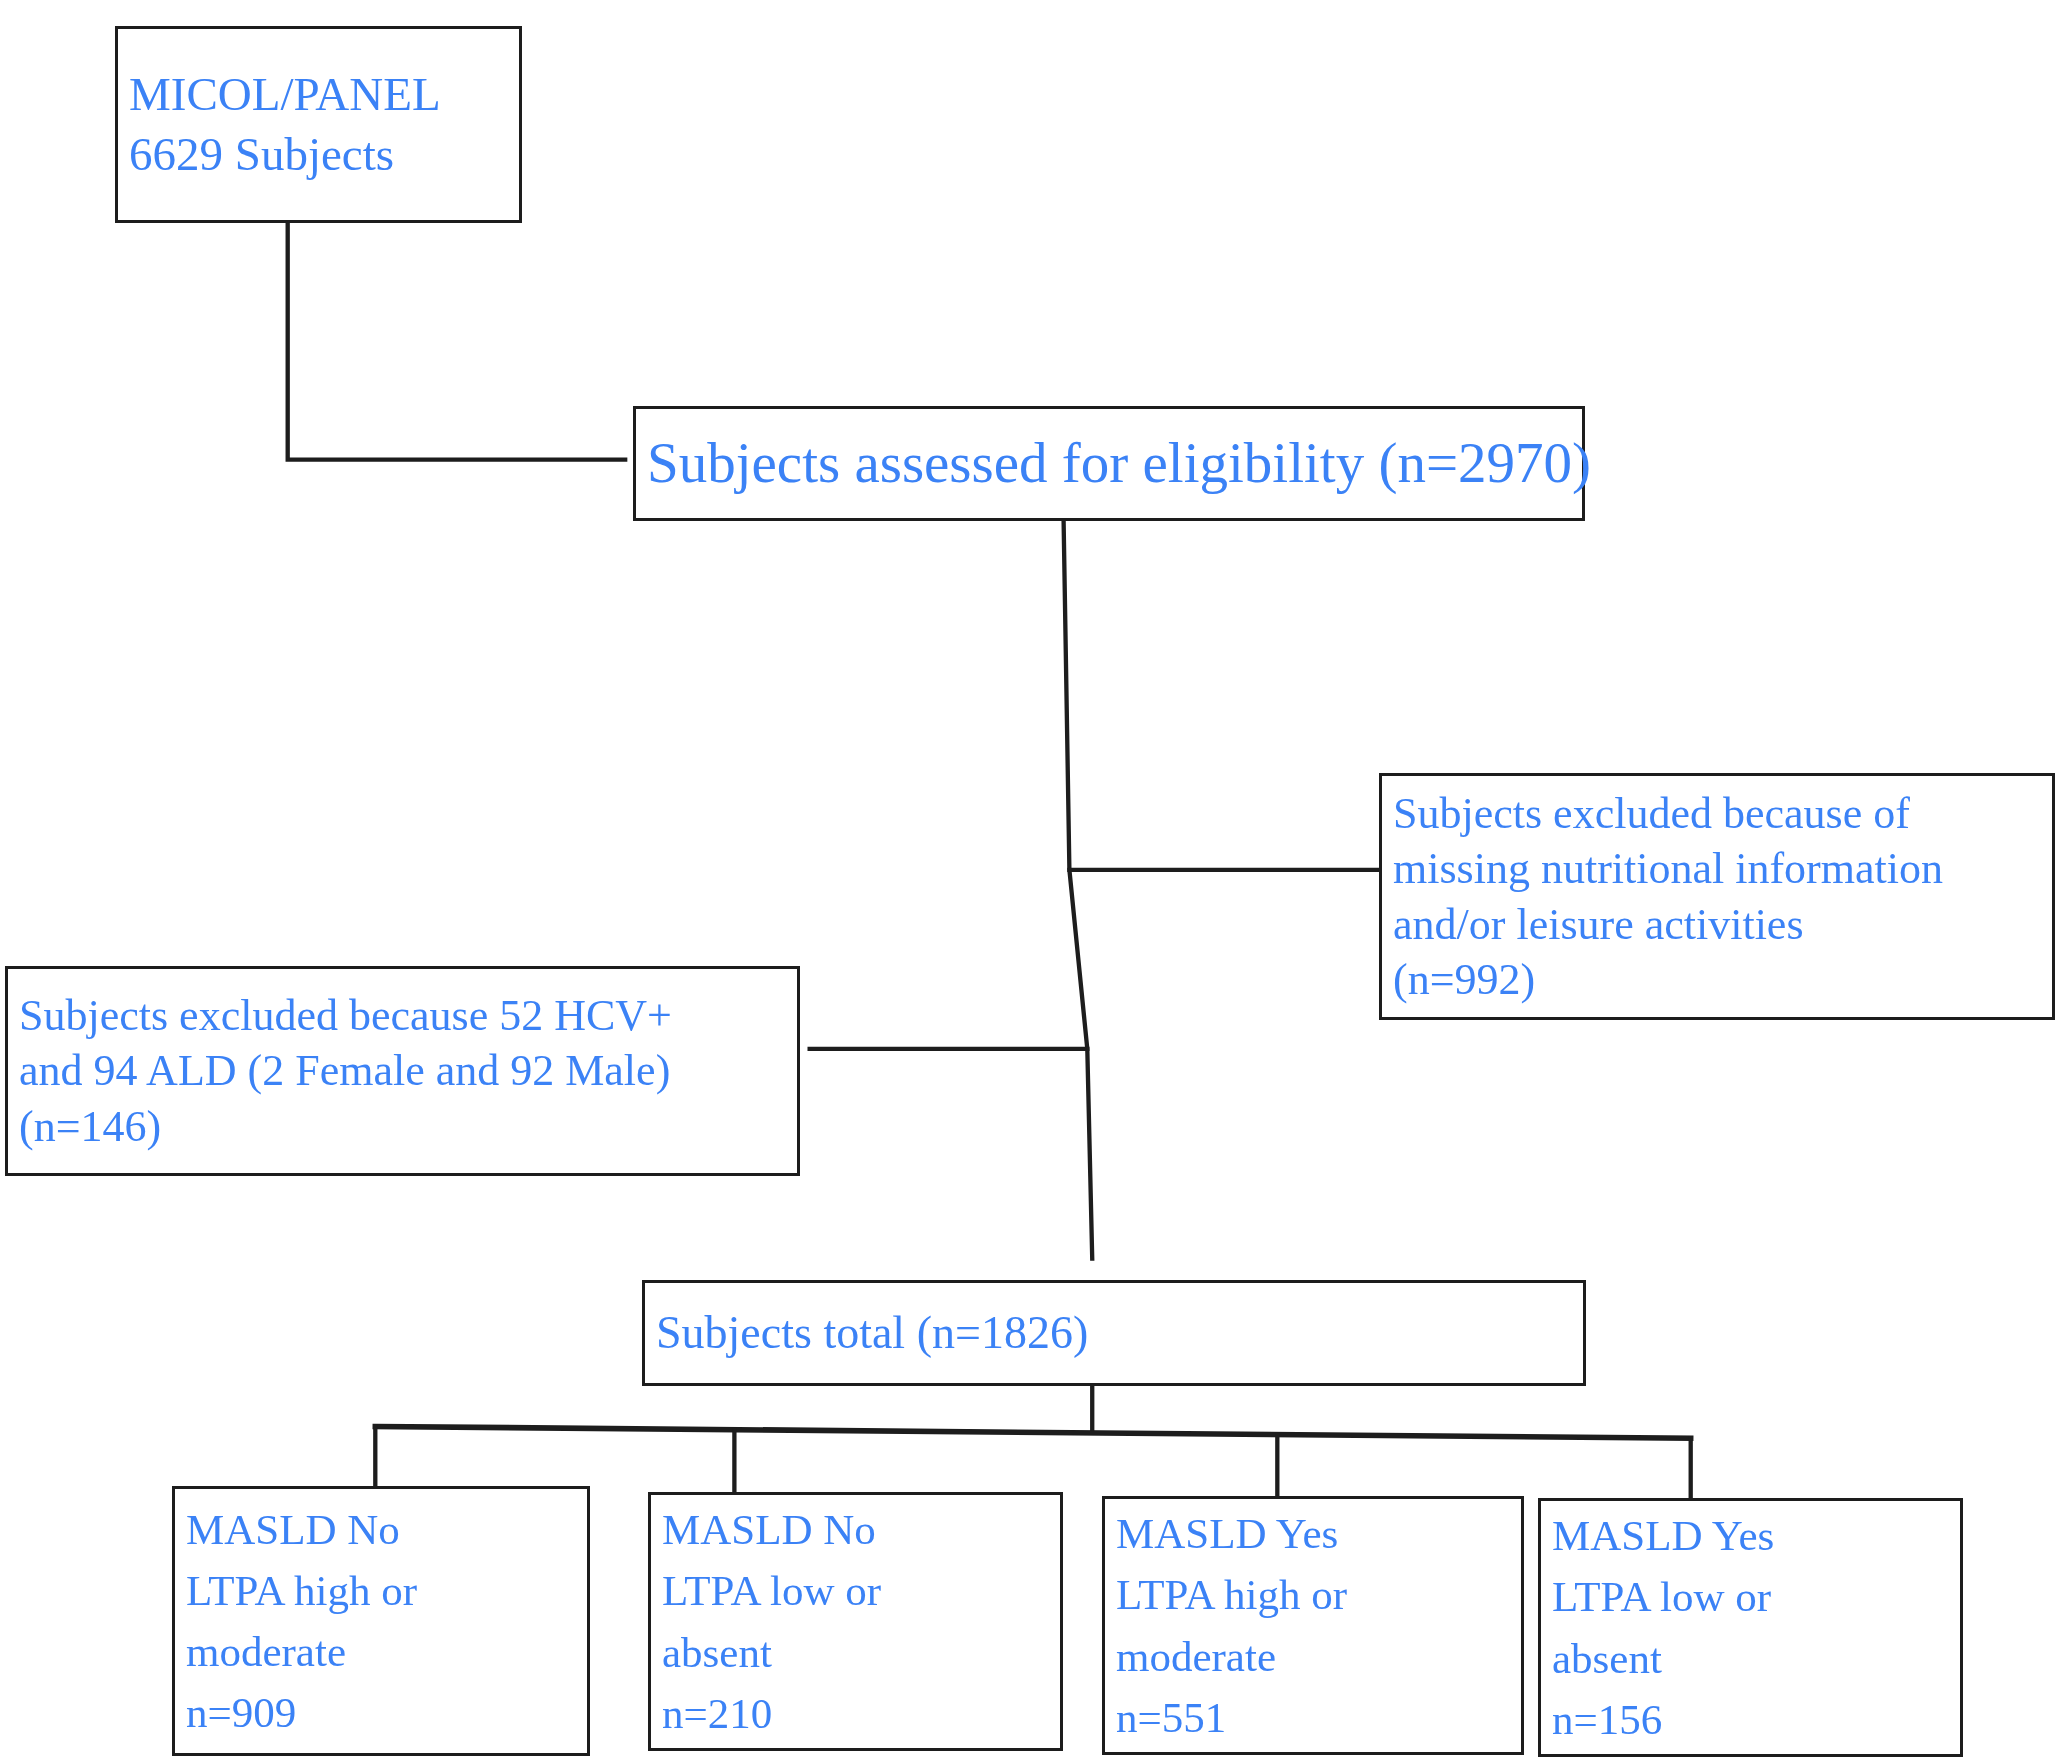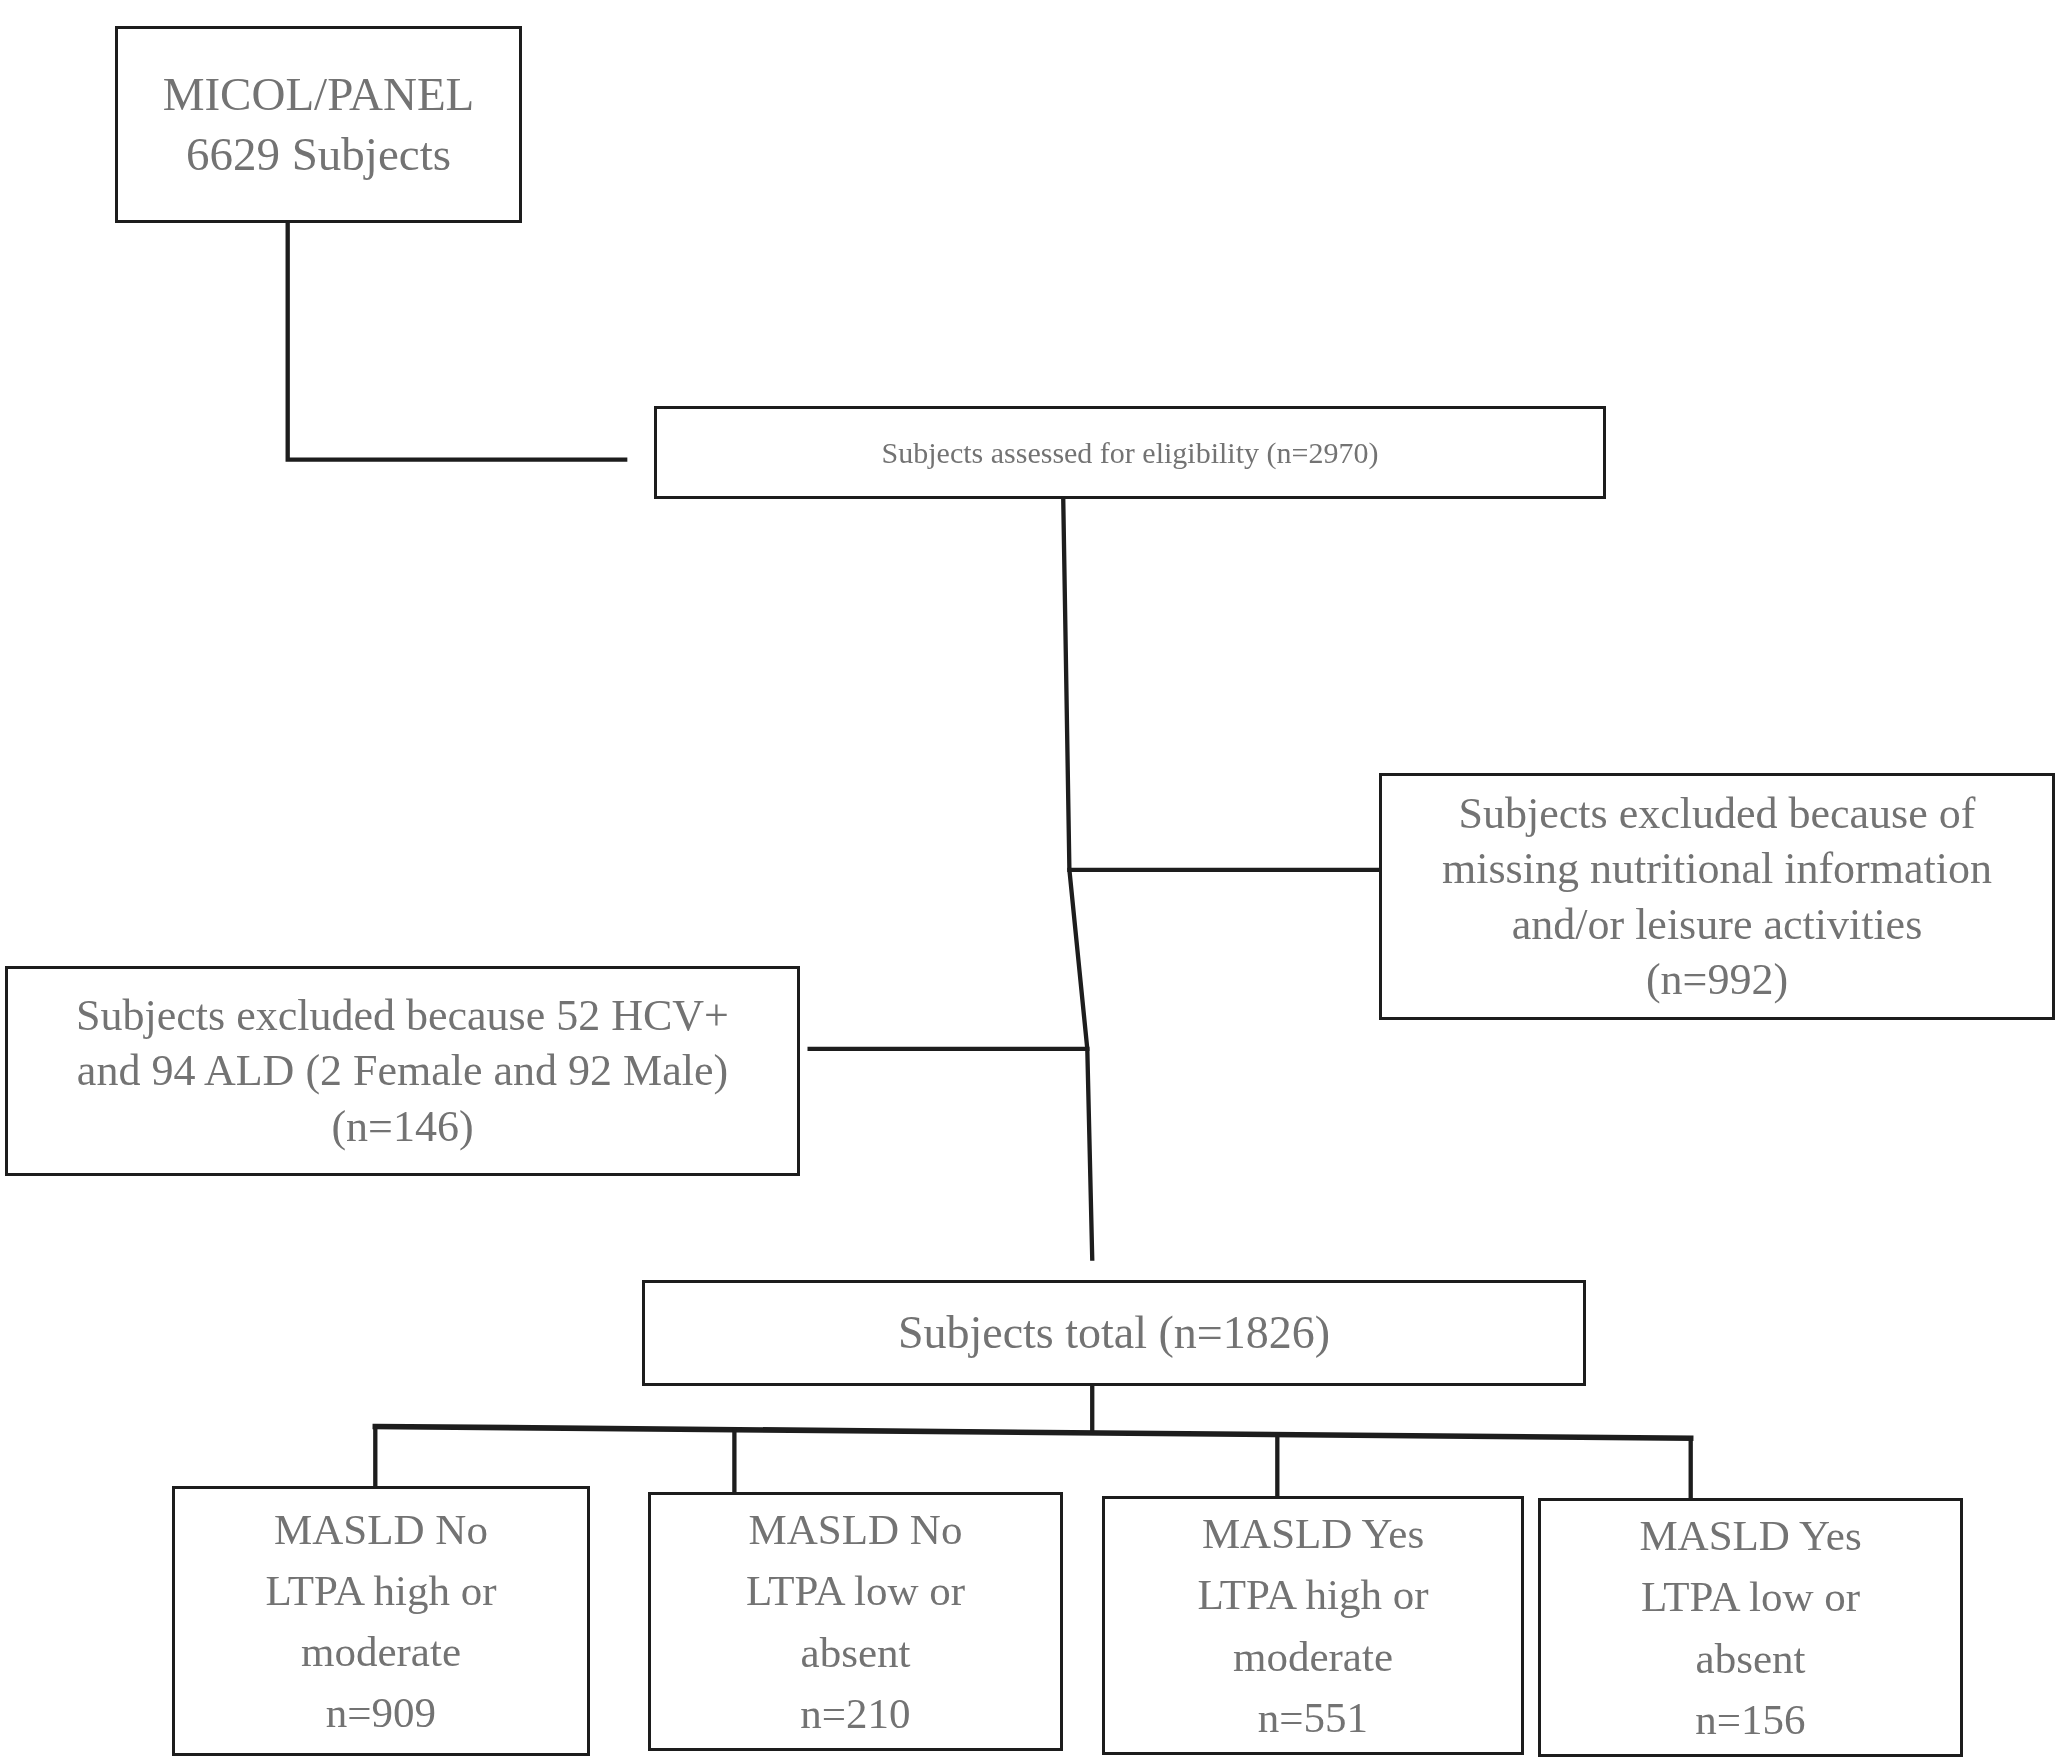--- a/index.html
+++ b/index.html
@@ -24,37 +24,36 @@
     pointer-events: none;
   }
   .node {
     position: absolute;
     box-sizing: border-box;
     border: 3.1px solid #1d1d1d;
     background: #ffffff;
     display: flex;
     align-items: center;
     justify-content: center;
-    text-align: center;
-    color: #737373;
+    color: #3b82f6;
     z-index: 2;
   }
   .node .lines {
     width: 100%;
     padding: 0 11px;
     box-sizing: border-box;
     line-height: 1.30;
   }
   .node .ln { display: block; white-space: nowrap; }
 
   
   #n-source   { left: 115px;  top: 26px;   width: 407px;  height: 197px;  font-size: 47px; }
   #n-source .lines { line-height: 1.26; }
 
-  #n-eligible { left: 654px; top: 406px;  width: 952px; height: 93px;  font-size: 30px; }
+  #n-eligible { left: 633px; top: 406px;  width: 952px; height: 115px;  font-size: 57px; }
 
   #n-excl-nutrition { left: 1379px; top: 773px; width: 676px; height: 247px; font-size: 44px; }
   #n-excl-nutrition .lines { line-height: 1.26; }
 
   #n-excl-hcv { left: 5px;   top: 966px; width: 795px; height: 210px;  font-size: 44px; }
   #n-excl-hcv .lines { line-height: 1.26; }
 
   #n-total    { left: 642px; top: 1259px; width: 944px; height: 106px;  font-size: 46px; margin-top: 21px; }
 
   #n-g1 { left: 172px;  top: 1486px; width: 418px; height: 270px; font-size: 43px; }

